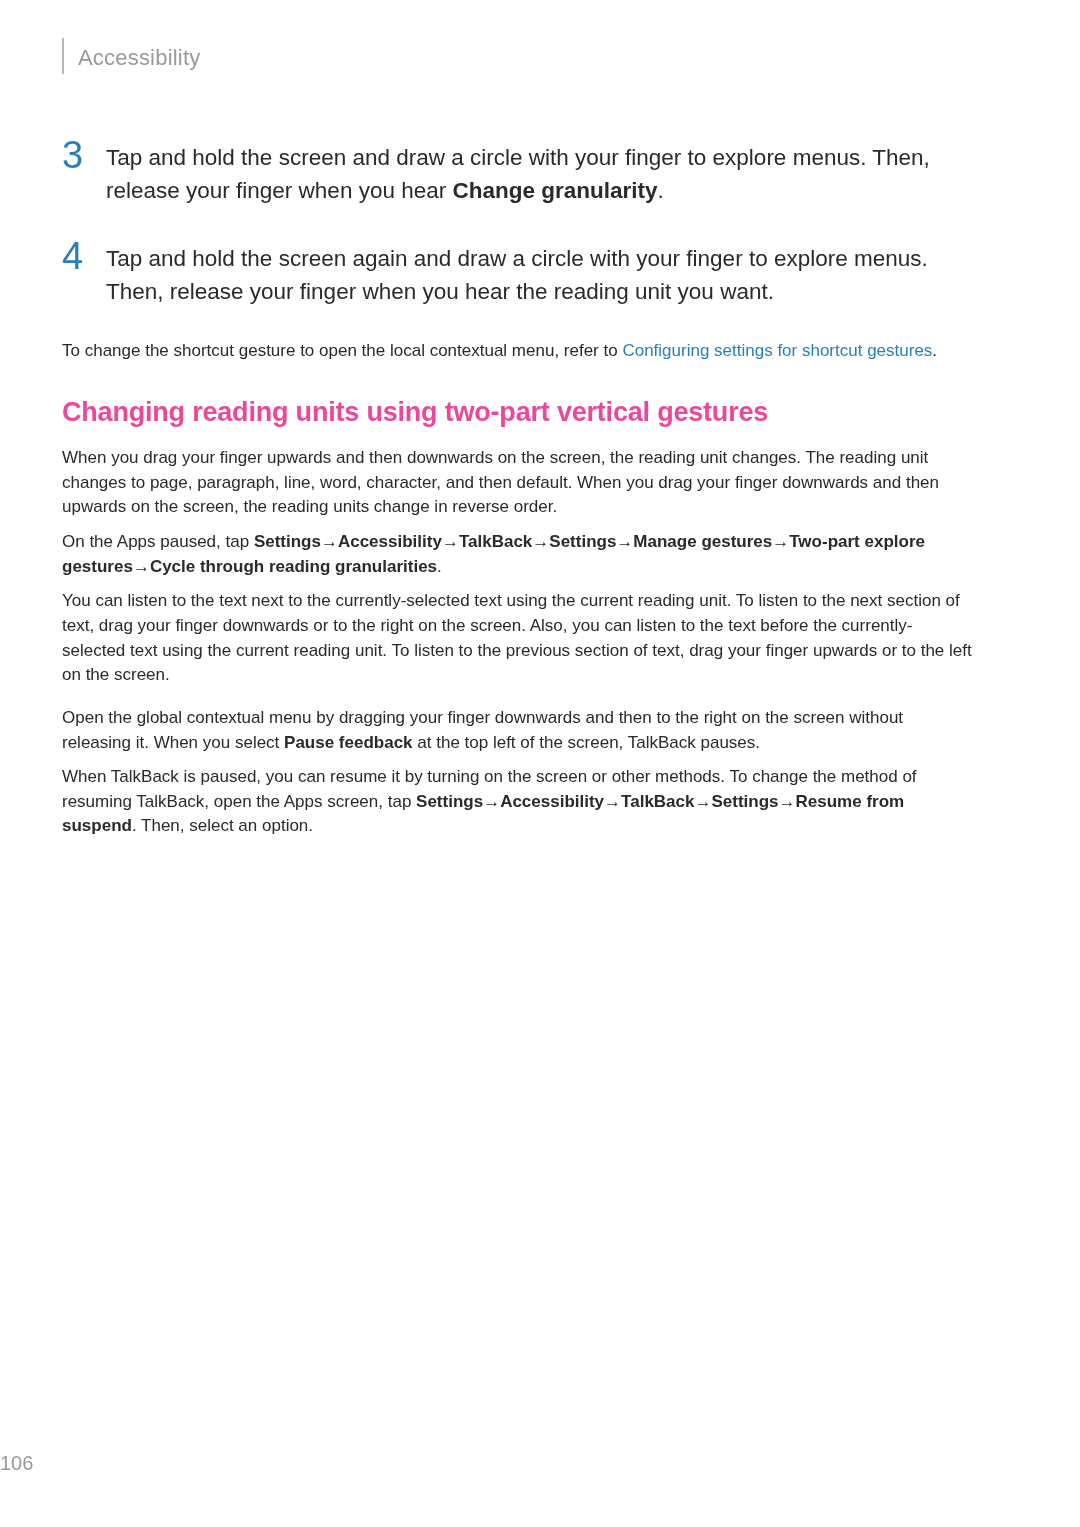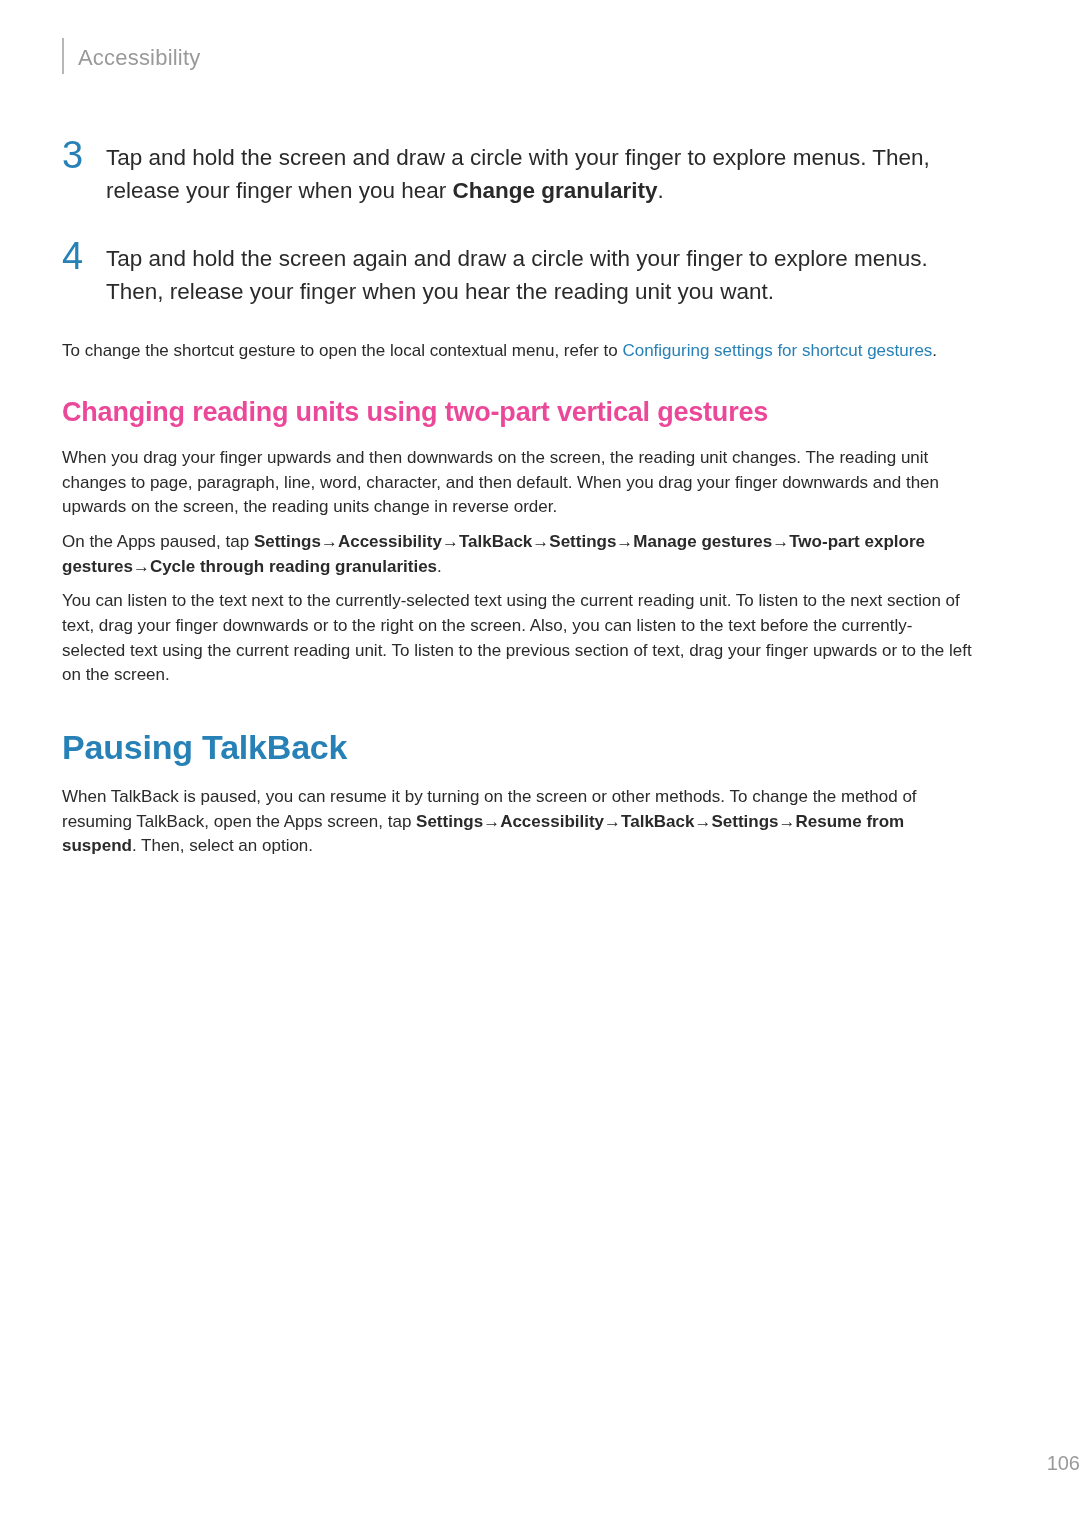--- a/index.html
+++ b/index.html
@@ -85,21 +85,21 @@
     letter-spacing: -0.2px;
   }
   .arrow {
     display: inline-block;
   }
   .page-number {
     position: absolute;
     bottom: 52px;
     left: 0;
     right: 0;
-    text-align: right;
+    text-align: left;
     font-size: 20px;
     color: #9a9a9a;
   }
   .sp-after { margin-bottom: 18px; }
 </style>
 </head>
 <body>
 
 <div class="page">
 
@@ -129,22 +129,24 @@
   <h3 class="sub">Changing reading units using two-part vertical gestures</h3>
 
   <p class="para">When you drag your finger upwards and then downwards on the screen, the reading unit changes. The reading unit changes to page, paragraph, line, word, character, and then default. When you drag your finger downwards and then upwards on the screen, the reading units change in reverse order.</p>
 
   <p class="para">
     <span>On the Apps paused, tap </span><b>Settings</b><span class="arrow"> → </span><b>Accessibility</b><span class="arrow"> → </span><b>TalkBack</b><span class="arrow"> → </span><b>Settings</b><span class="arrow"> → </span><b>Manage gestures</b><span class="arrow"> → </span><b>Two-part explore gestures</b><span class="arrow"> → </span><b>Cycle through reading granularities</b><span>.</span>
   </p>
 
   <p class="para sp-after">You can listen to the text next to the currently-selected text using the current reading unit. To listen to the next section of text, drag your finger downwards or to the right on the screen. Also, you can listen to the text before the currently-selected text using the current reading unit. To listen to the previous section of text, drag your finger upwards or to the left on the screen.</p>
 
-  <h2 class="section">Pausing TalkBack</h2>
 
+  <p class="para">
+    <span>Open the global contextual menu by dragging your finger downwards and then to the right on the screen without releasing it. When you select </span><b>Pause feedback</b><span> at the top left of the screen, TalkBack pauses.</span>
+  </p>
 
   <p class="para">
     <span>When TalkBack is paused, you can resume it by turning on the screen or other methods. To change the method of resuming TalkBack, open the Apps screen, tap </span><b>Settings</b><span class="arrow"> → </span><b>Accessibility</b><span class="arrow"> → </span><b>TalkBack</b><span class="arrow"> → </span><b>Settings</b><span class="arrow"> → </span><b>Resume from suspend</b><span>. Then, select an option.</span>
   </p>
 
 
   <div class="page-number">106</div>
 </div>
 
 </body></html>

